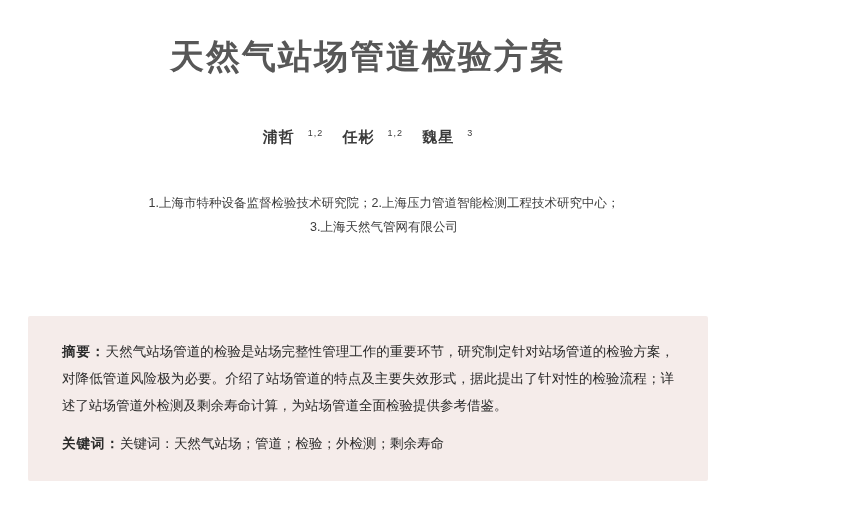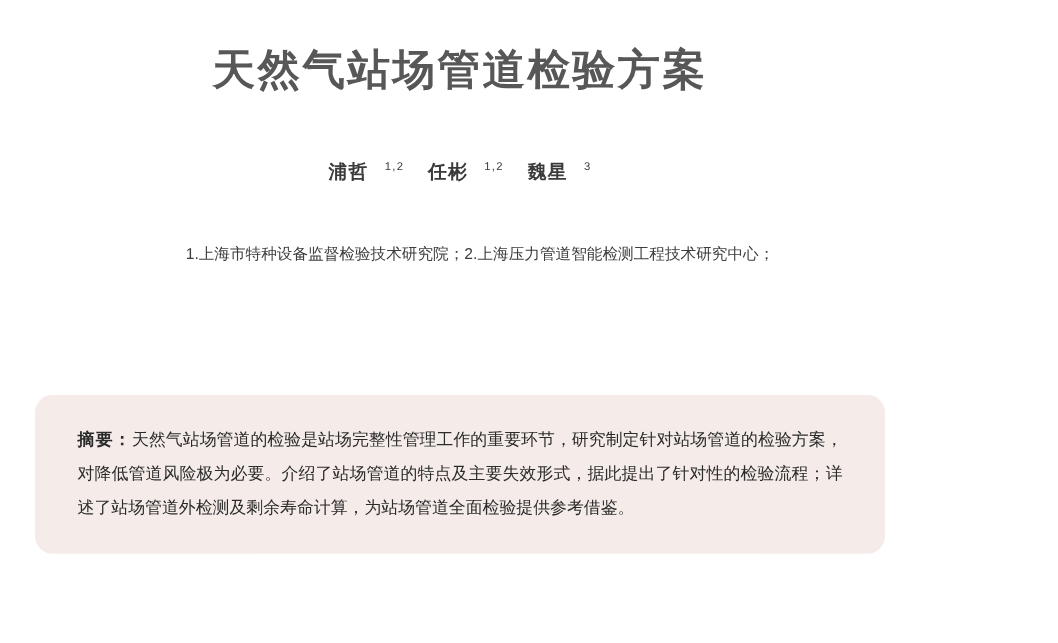--- a/index.html
+++ b/index.html
@@ -58,21 +58,21 @@
   .affiliations div {
     white-space: nowrap;
     padding-left: 32px;
   }
   .abstract-box {
     position: absolute;
     left: 28px;
     right: 28px;
     top: 316px;
     background: #f5ecea;
-    border-radius: 14px;
+    border-radius: 2px;
     padding: 22px 34px 24px 34px;
     box-sizing: border-box;
   }
   .abstract-row {
     font-size: 13.5px;
     line-height: 2.0;
     color: #2b2b2b;
     text-align: justify;
   }
   .abstract-row .lead {
@@ -98,21 +98,25 @@
   <h1 class="title">天然气站场管道检验方案</h1>
 
   <div class="authors">
     <span class="name"><span>浦哲</span><sup>1,2</sup></span>
     <span class="name"><span>任彬</span><sup>1,2</sup></span>
     <span class="name"><span>魏星</span><sup>3</sup></span>
   </div>
 
   <div class="affiliations">
     <div>1.上海市特种设备监督检验技术研究院；2.上海压力管道智能检测工程技术研究中心；</div>
+    <div>3.上海天然气管网有限公司</div>
   </div>
 
   <div class="abstract-box">
     <div class="abstract-row">
       <span class="lead">摘要：</span><span>天然气站场管道的检验是站场完整性管理工作的重要环节，研究制定针对站场管道的检验方案，对降低管道风险极为必要。介绍了站场管道的特点及主要失效形式，据此提出了针对性的检验流程；详述了站场管道外检测及剩余寿命计算，为站场管道全面检验提供参考借鉴。</span>
     </div>
+    <div class="keywords-row">
+      <span class="lead">关键词：</span><span>关键词：天然气站场；管道；检验；外检测；剩余寿命</span>
+    </div>
   </div>
 
 </div>
 
 </body></html>

